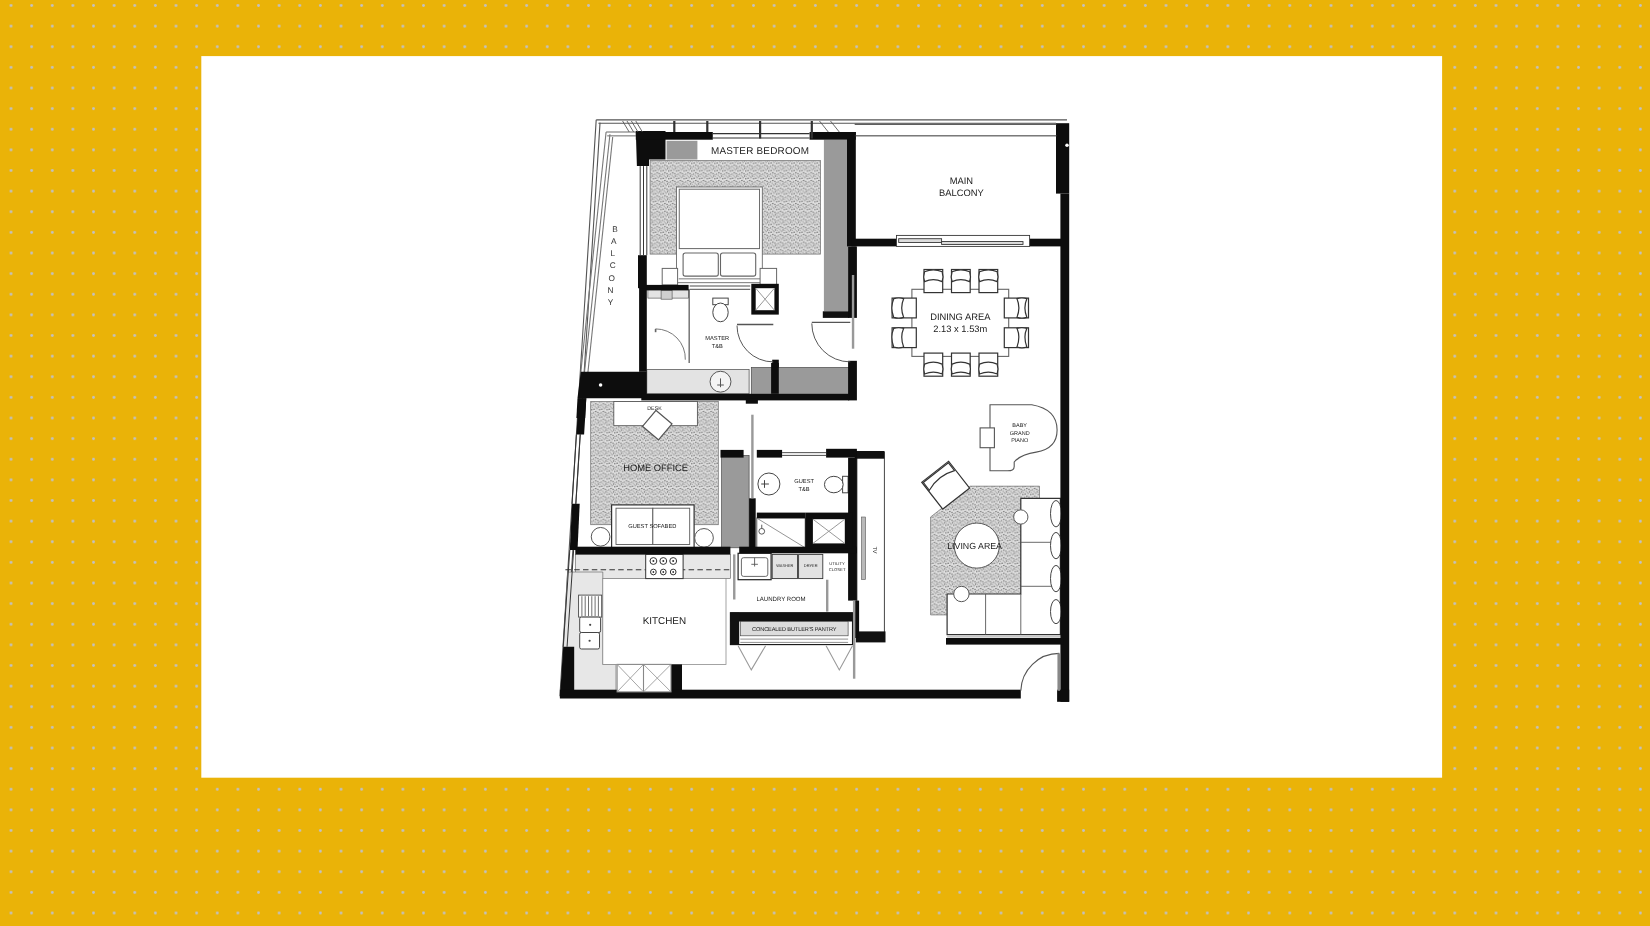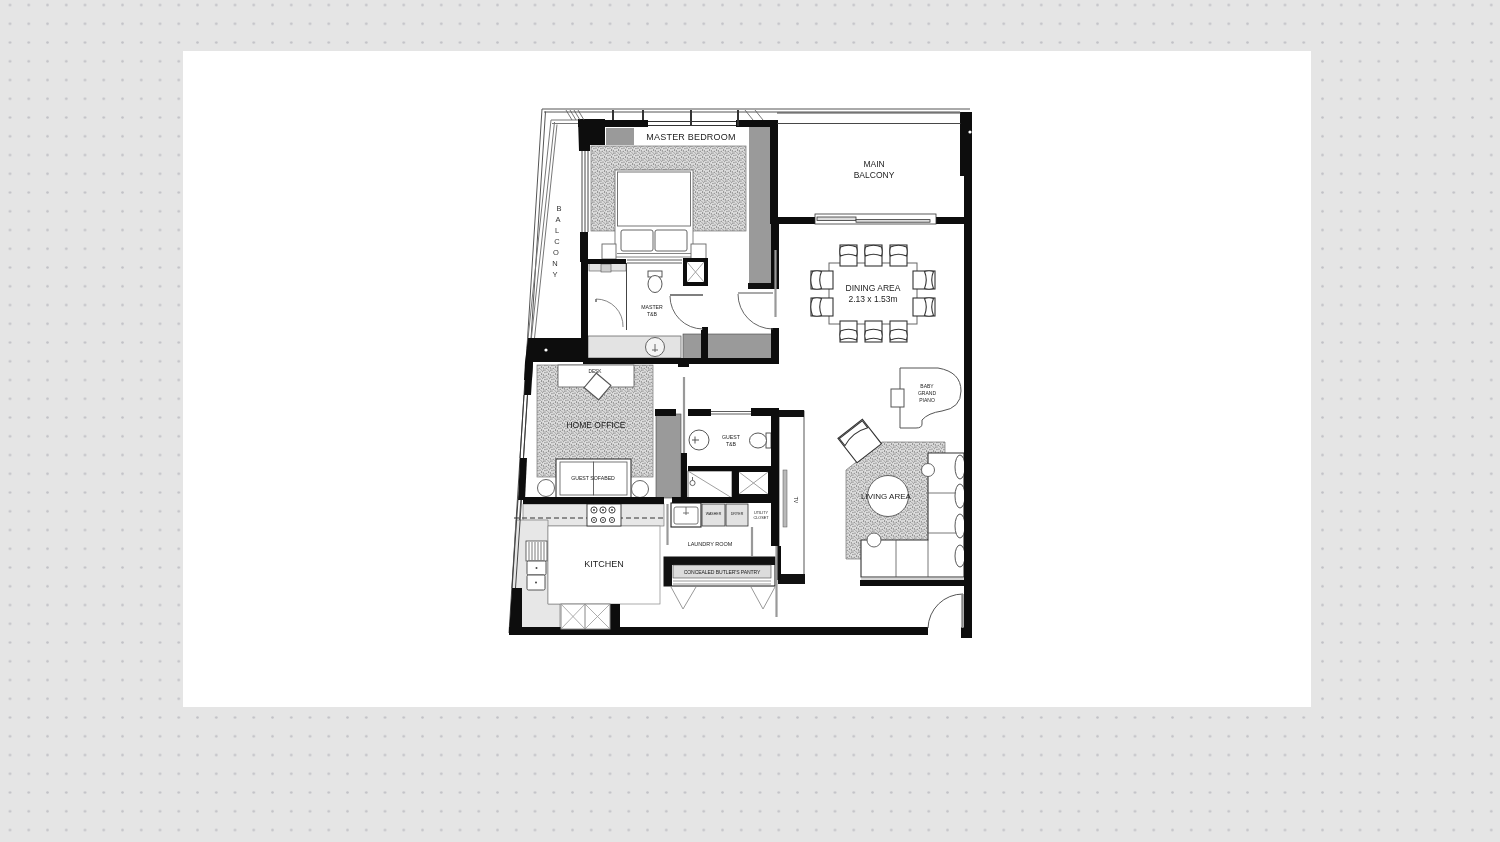--- a/index.html
+++ b/index.html
@@ -1,16 +1,16 @@
 <!DOCTYPE html>
 <html><head>
 <meta charset="utf-8">
 <style>
 html,body{margin:0;padding:0;background:#ffffff;}
-#stage{position:relative;width:1500px;height:842px;overflow:hidden;background:#e5e5e5;
+#stage{position:relative;width:1500px;height:842px;overflow:hidden;background:#eab308;
 font-family:"Liberation Sans", sans-serif;}
 svg{display:block;}
 </style>
 </head>
 <body>
 <div id="stage">
 <svg width="1500" height="842" viewBox="0 0 1500 842">
 <defs>
 <pattern id="dots" patternUnits="userSpaceOnUse" width="18.75" height="18.75" x="0.65" y="-4.35">
   <circle cx="9.37" cy="9.37" r="1.3" fill="#c1c1c6"></circle>

